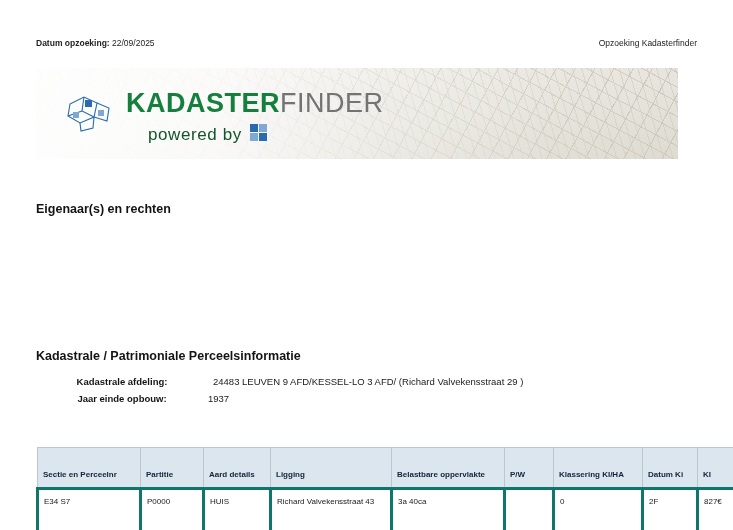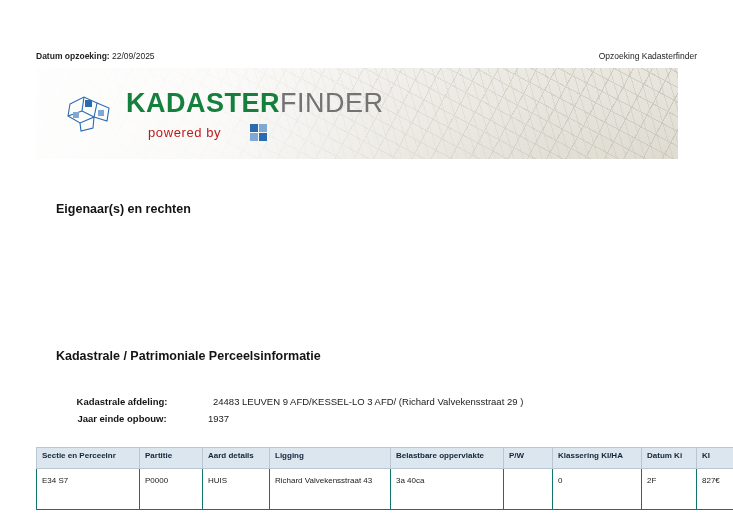--- a/index.html
+++ b/index.html
@@ -28,21 +28,20 @@
     left: 36px;
     right: 36px;
     display: flex;
     justify-content: space-between;
     align-items: baseline;
     font-size: 8.5px;
     color: #232323;
   }
   .doc-header .left {
     font-weight: bold;
-    margin-top: 13px;
   }
   .doc-header .left .value {
     font-weight: normal;
   }
   .doc-header .right {
     font-size: 8.5px;
     color: #232323;
   }
 
   
@@ -95,40 +94,39 @@
     font-weight: bold;
   }
   .logo-text .fin {
     color: #737373;
     font-weight: normal;
   }
   .powered {
     position: absolute;
     left: 112px;
     top: 57px;
-    font-size: 13px;
-    color: #b91c1c;
+    font-size: 17px;
+    color: #14532d;
     letter-spacing: 0.6px;
   }
   .powered-mark {
     position: absolute;
     left: 214px;
     top: 56px;
     width: 17px;
     height: 17px;
   }
 
   
   .section-title {
     position: absolute;
     left: 36px;
     font-size: 12.5px;
     font-weight: bold;
     color: #141414;
-    margin-left: 20px;
   }
   #title-owners { top: 202px; }
   #title-parcel { top: 349px; text-align: center; }
 
   
   .kv-block {
     position: absolute;
     left: 36px;
     top: 376px;
     width: 642px;
@@ -140,21 +138,20 @@
     height: 17px;
   }
   .kv-key {
     width: 172px;
     font-weight: bold;
     color: #141414;
     text-align: center;
   }
   .kv-val {
     color: #1a1a1a;
-    margin-top: 20px;
   }
   .kv-val.indent {
     padding-left: 5px;
   }
 
   
   .tbl-wrap {
     position: absolute;
     left: 36px;
     top: 447px;
@@ -166,26 +163,26 @@
     font-size: 8px;
     table-layout: fixed;
   }
   table.parcels th {
     background: #dce6ef;
     border: 1px solid #b9c7d3;
     text-align: left;
     vertical-align: top;
     font-weight: bold;
     color: #12233a;
-    padding: 3px 5px 7px 5px;
+    padding: 22px 5px 7px 5px;
     line-height: 1.25;
     font-size: 8px;
   }
   table.parcels td {
-    border: 1px solid #0f766e;
+    border: 3px solid #0f766e;
     vertical-align: top;
     padding: 7px 5px;
     line-height: 1.25;
     color: #1a1a1a;
     height: 26px;
     font-size: 8px;
   }
   .c0 { width: 92px; }
   .c1 { width: 52px; }
   .c2 { width: 56px; }

